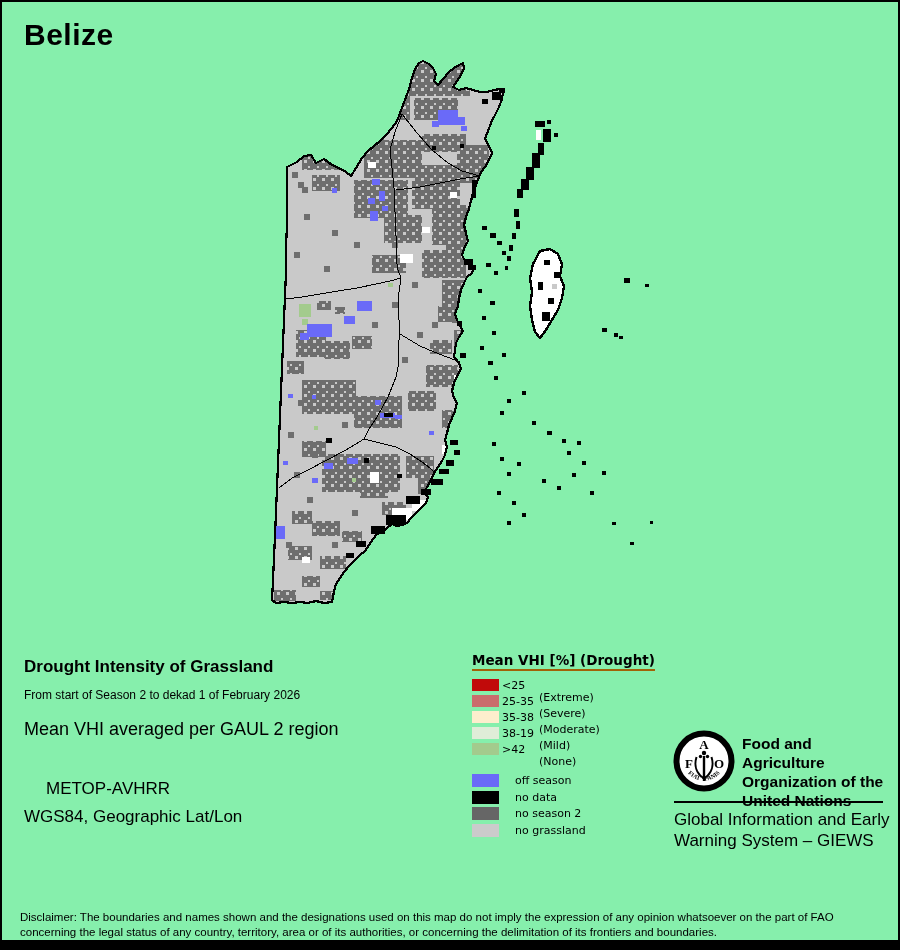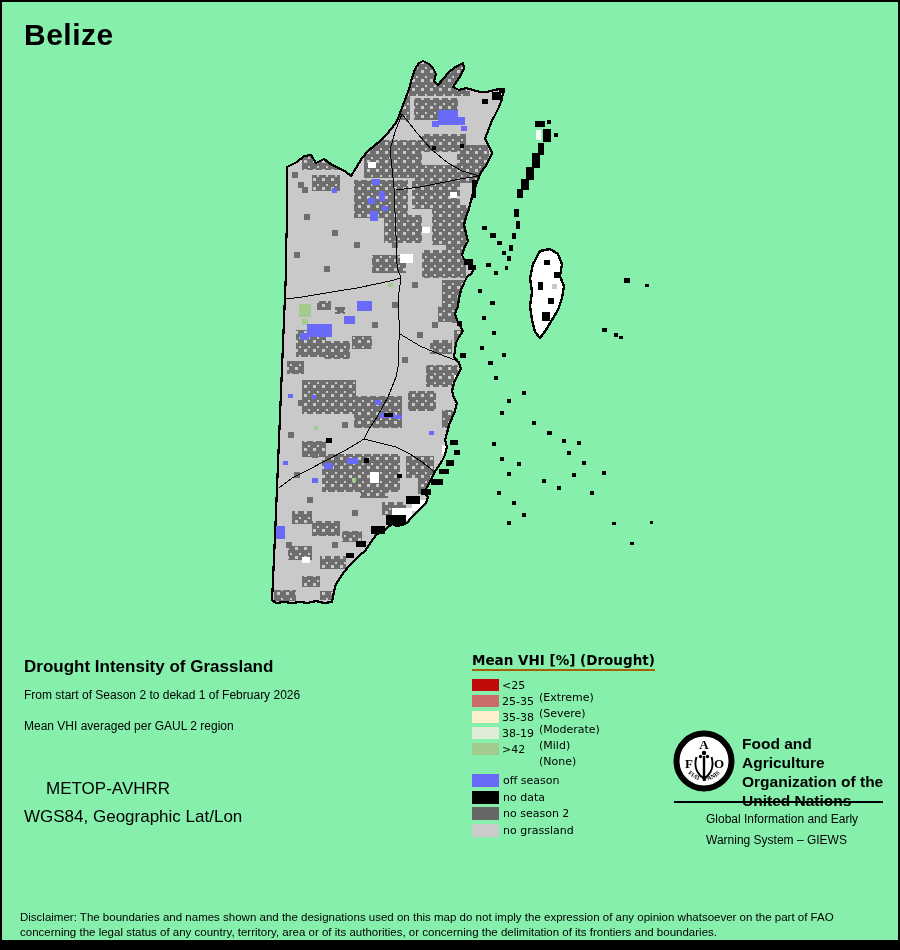--- a/index.html
+++ b/index.html
@@ -1,38 +1,38 @@
 <!DOCTYPE html>
 <html><head>
 <meta charset="utf-8">
 <style>
   html,body{margin:0;padding:0;background:#ffffff;}
   #page{position:relative;width:900px;height:950px;background:#86efac;border:2px solid #000;box-sizing:border-box;overflow:hidden;font-family:"Liberation Sans",sans-serif;color:#000;}
   #map-svg{position:absolute;left:0;top:0;}
   .page-title{position:absolute;left:22px;top:16px;font-size:30px;font-weight:bold;letter-spacing:0.5px;}
   .info-heading{position:absolute;left:22px;top:655px;font-size:17px;font-weight:bold;white-space:nowrap;}
   .info-line1{position:absolute;left:22px;top:686px;font-size:12px;white-space:nowrap;}
-  .info-line2{position:absolute;left:22px;top:717px;font-size:12px;white-space:nowrap;}
+  .info-line2{position:absolute;left:22px;top:717px;font-size:18px;white-space:nowrap;}
   .info-sensor{position:absolute;left:22px;top:777px;font-size:17px;white-space:nowrap;margin-left:22px;}
   .info-proj{position:absolute;left:22px;top:805px;font-size:17px;white-space:nowrap;}
   .legend{position:absolute;left:470px;top:648px;font-family:"DejaVu Sans",sans-serif;}
   .legend-title{font-size:13.5px;font-weight:bold;border-bottom:2px solid #a16207;display:inline-block;padding-bottom:1px;white-space:nowrap;}
   .legend-rows{margin-top:6px;}
   .legend-row{display:flex;align-items:center;height:16px;}
   .legend-row.season{height:16.8px;}
   .swatch{width:27px;height:12px;flex:0 0 27px;}
   .legend-row.season .swatch{height:13px;}
   .lab-val{margin-left:3px;font-size:11px;width:37px;white-space:nowrap;}
   .lab-q{font-size:11px;white-space:nowrap;margin-top:24px;}
-  .lab-single{margin-left:4px;font-size:11px;white-space:nowrap;}
+  .lab-single{margin-left:16px;font-size:11px;white-space:nowrap;}
   .group-gap{height:15px;}
   .org-name{position:absolute;left:740px;top:732px;font-size:15.5px;font-weight:bold;line-height:19px;white-space:pre-line;}
   .fao-logo{position:absolute;left:671px;top:728px;}
   .brand-sep{position:absolute;left:672px;top:799px;width:209px;height:2px;background:#000;}
-  .giews{position:absolute;left:672px;top:807px;font-size:12px;line-height:21px;white-space:pre-line;margin-left:32px;}
+  .giews{position:absolute;left:672px;top:807px;font-size:17px;line-height:21px;white-space:pre-line;}
   .disclaimer{position:absolute;left:18px;top:908px;width:860px;font-size:11.5px;line-height:15px;}
   .bottom-bar{position:absolute;left:0;bottom:0;width:100%;height:8px;background:#000;}
 </style>
 </head>
 <body>
 
 <div id="page">
 
   <div class="page-title">Belize</div>
 

